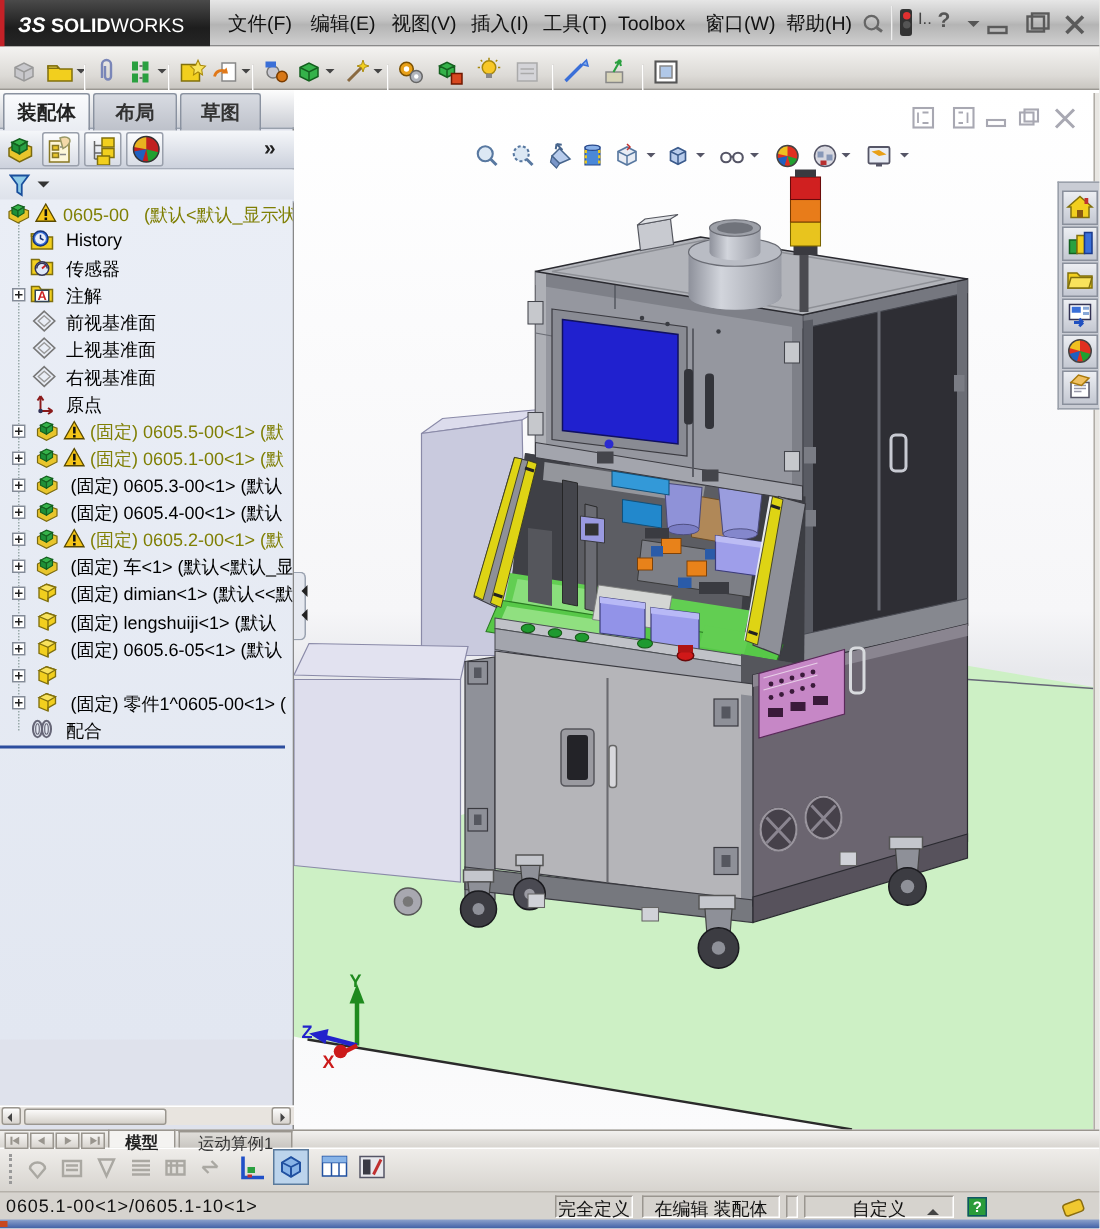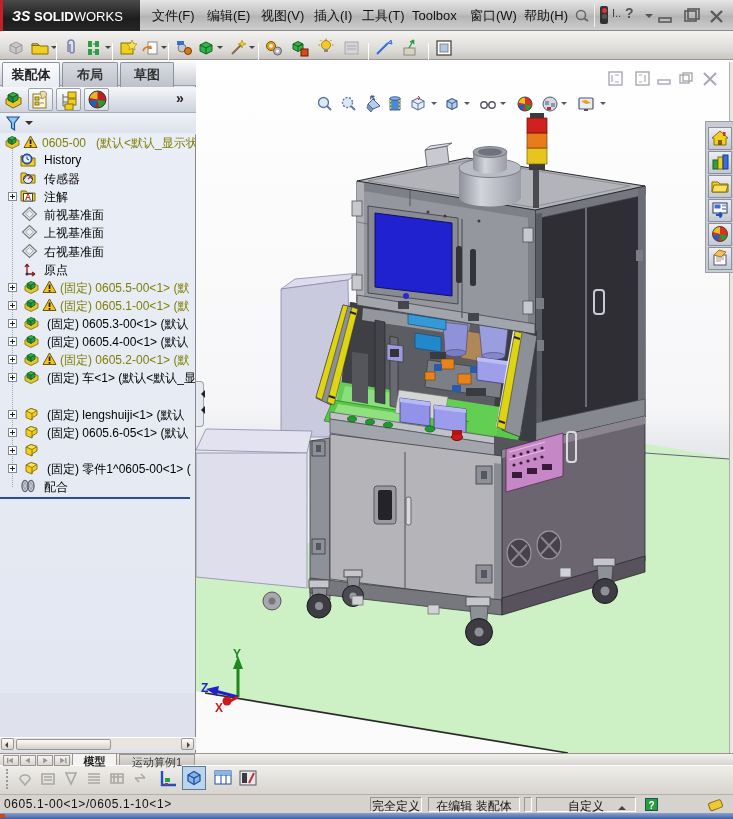--- a/index.html
+++ b/index.html
@@ -364,20 +364,29 @@
   <div class="trow" style="top:235px;">
         <div class="exp"></div>
         <svg class="abs" style="left:23px;top:1px;" width="17" height="16" viewBox="0 0 17 16">
           <path d="M2 7 L8 4 L15 6.5 L15 11 L8 14.5 L2 11.5 Z" fill="#e8c52c" stroke="#7a6a10" stroke-width="0.8"></path>
           <path d="M4 4.5 L8 2.5 L12 4 L8 6.5 Z" fill="#35b24a" stroke="#14601f" stroke-width="0.8"></path>
           <path d="M4 4.5 L4 8.5 L8 10.5 L8 6.5 Z" fill="#1e8f38" stroke="#14601f" stroke-width="0.8"></path>
           <path d="M8 6.5 L12 4 L12 8 L8 10.5 Z" fill="#2aa044" stroke="#14601f" stroke-width="0.8"></path>
         </svg>
         <span class="t blk" style="left:47px;">(固定) 车&lt;1&gt; (默认&lt;默认_显</span>
       </div>
+  <div class="trow" style="top:253px;">
+        <div class="exp"></div>
+        <svg class="abs" style="left:23px;top:1px;" width="17" height="16" viewBox="0 0 17 16">
+          <path d="M3 5 L8 2.5 L14 4.5 L14 9 L9 12 L9 14 L3 11.5 Z" fill="#f2cf1e" stroke="#81700d" stroke-width="0.9"></path>
+          <path d="M3 5 L8 2.5 L14 4.5 L9 7.5 Z" fill="#f8e25c" stroke="#81700d" stroke-width="0.9"></path>
+          <path d="M9 7.5 L9 14" stroke="#81700d" stroke-width="0.9"></path>
+        </svg>
+        <span class="t blk" style="left:47px;">(固定) dimian&lt;1&gt; (默认&lt;&lt;默</span>
+      </div>
   <div class="trow" style="top:272px;">
         <div class="exp"></div>
         <svg class="abs" style="left:23px;top:1px;" width="17" height="16" viewBox="0 0 17 16">
           <path d="M3 5 L8 2.5 L14 4.5 L14 9 L9 12 L9 14 L3 11.5 Z" fill="#f2cf1e" stroke="#81700d" stroke-width="0.9"></path>
           <path d="M3 5 L8 2.5 L14 4.5 L9 7.5 Z" fill="#f8e25c" stroke="#81700d" stroke-width="0.9"></path>
           <path d="M9 7.5 L9 14" stroke="#81700d" stroke-width="0.9"></path>
         </svg>
         <span class="t blk" style="left:47px;">(固定) lengshuiji&lt;1&gt; (默认</span>
       </div>
   <div class="trow" style="top:290px;">

